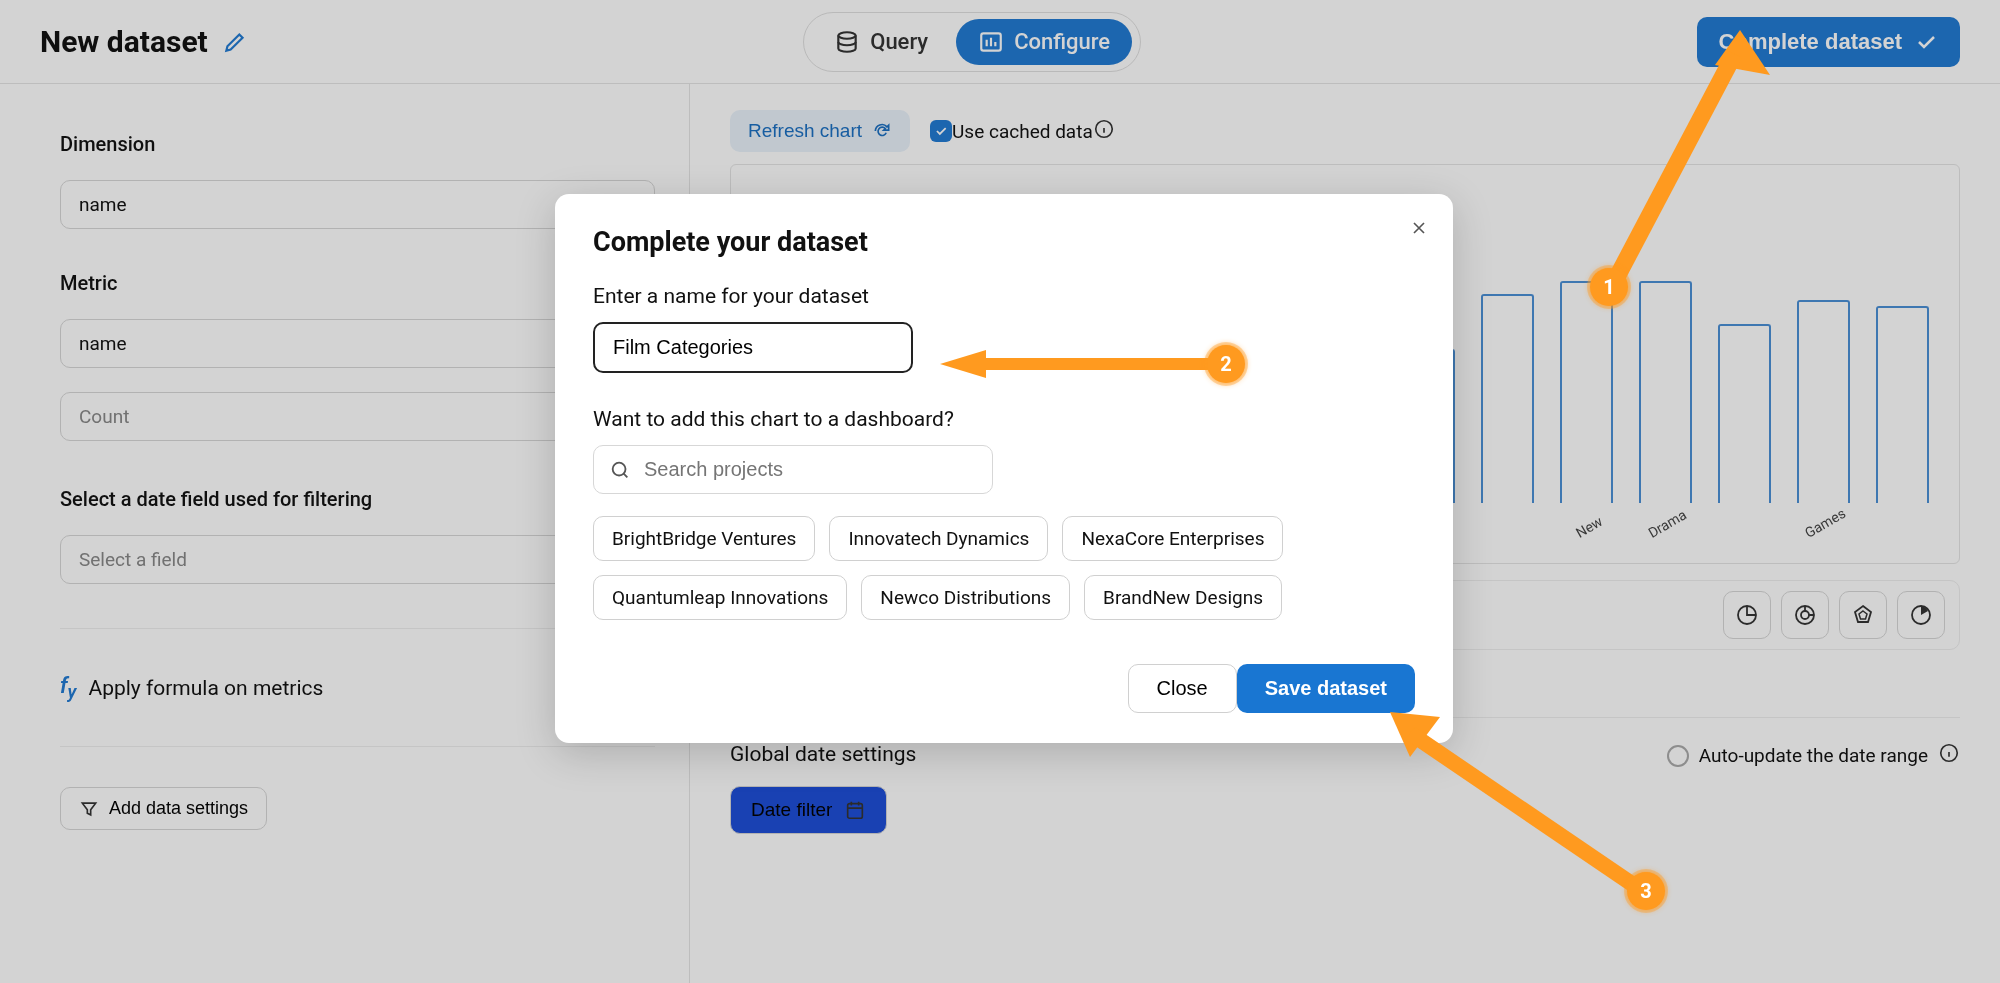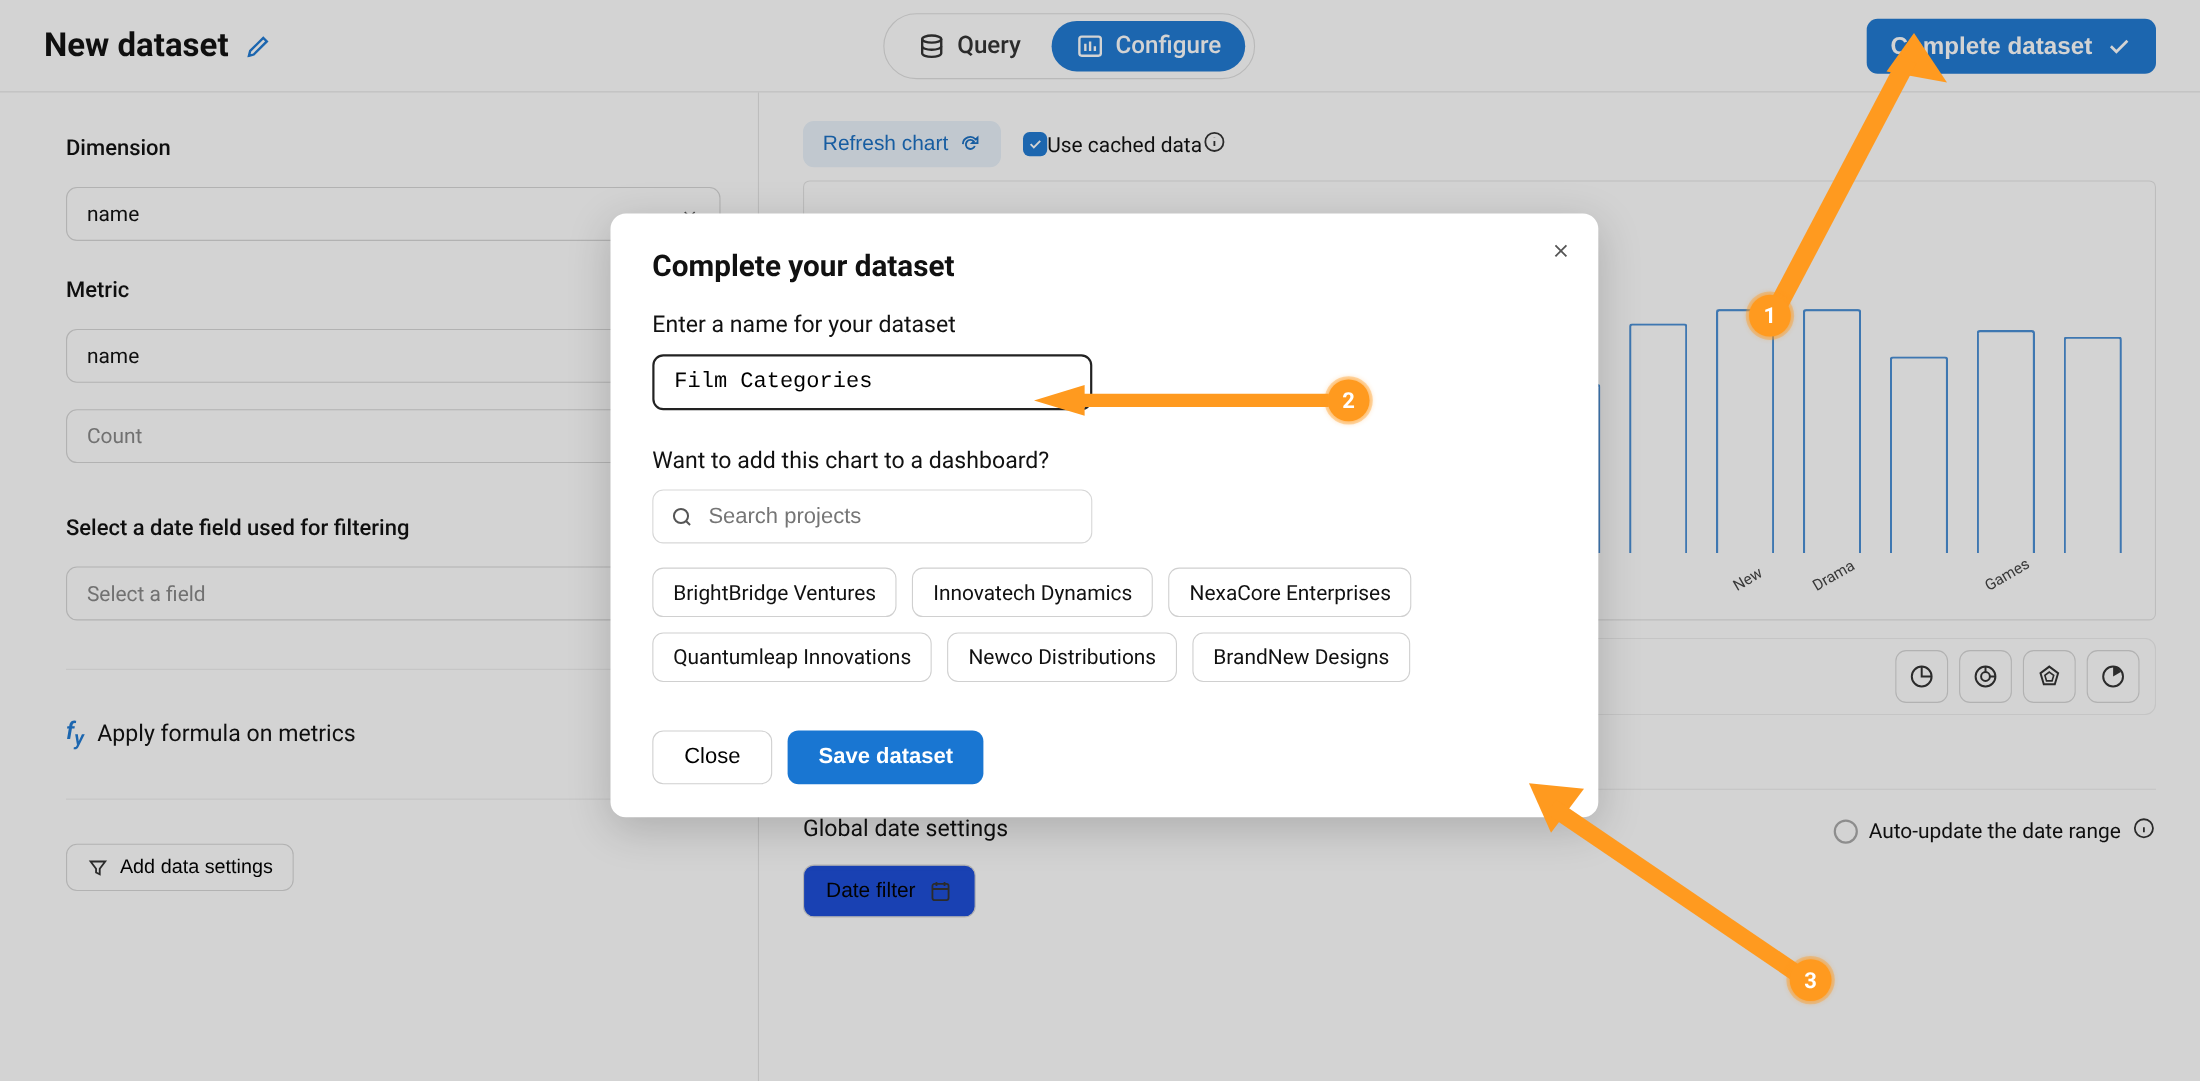--- a/index.html
+++ b/index.html
@@ -21,21 +21,21 @@
   .toggle-btn.active svg .str { stroke: #fff; }
   .topbar-right { }
   .complete-btn { display: flex; align-items: center; gap: 12px; background: #207ad3; color: #fff; border: none; border-radius: 10px; padding: 12px 22px; font-size: 22px; font-weight: 600; cursor: pointer; }
   .complete-btn svg { width: 24px; height: 24px; stroke: #fff; stroke-width: 2.5; fill: none; }
 
   
   .main { display: flex; height: calc(100% - 84px); }
   .side { width: 690px; border-right: 1.5px solid #e5e5e5; padding: 30px 34px 30px 60px; display: flex; flex-direction: column; gap: 14px; }
   .content { flex: 1; padding: 26px 40px 30px 40px; overflow: hidden; }
 
-  .form-label { font-size: 20px; font-weight: 500; margin-bottom: 10px; margin-top: 8px; }
+  .form-label { font-size: 20px; font-weight: 500; margin-bottom: 10px; margin-top: 18px; }
   .form-field { display: flex; align-items: center; justify-content: space-between; border: 1.2px solid #d7d7d7; border-radius: 10px; padding: 12px 18px; font-size: 19px; background: #fff; margin-bottom: 10px; }
   .form-field .chev { width: 18px; height: 18px; }
   .form-field .chev svg { width: 18px; height: 18px; stroke: #555; stroke-width: 2; fill: none; }
   .form-field.placeholder { color: #888; }
   .divider { border: none; border-top: 1px solid #eee; margin: 20px 0; }
   .formula-row { display: flex; align-items: center; gap: 12px; font-size: 21px; padding: 10px 0; }
   .formula-row .fy { font-style: italic; font-weight: 600; color: #207ad3; font-size: 22px; }
   .add-filters-btn { display: inline-flex; align-items: center; gap: 10px; border: 1.2px solid #d7d7d7; background: #fff; border-radius: 10px; padding: 10px 18px; font-size: 18px; cursor: pointer; width: fit-content; margin-top: 6px; }
   .add-filters-btn svg { width: 20px; height: 20px; stroke: #333; stroke-width: 2; fill: none; }
 
@@ -66,27 +66,27 @@
   .auto-row { display: flex; align-items: center; gap: 10px; font-size: 19px; }
   .radio-empty { width: 22px; height: 22px; border-radius: 50%; border: 2px solid #aaa; }
 
   
   .scrim { position: absolute; inset: 0; background: rgba(10,10,10,0.18); z-index: 50; }
   .modal { position: absolute; left: 555px; top: 194px; width: 898px; background: #fff; border-radius: 14px; padding: 32px 38px 30px; z-index: 60; box-shadow: 0 10px 40px rgba(0,0,0,0.18); }
   .modal-title { font-size: 27px; font-weight: 700; margin-bottom: 26px; }
   .modal-close { position: absolute; top: 24px; right: 24px; background: none; border: none; cursor: pointer; }
   .modal-close svg { width: 20px; height: 20px; stroke: #555; stroke-width: 2; }
   .modal-sub { font-size: 21px; margin-bottom: 14px; }
-  .modal-input { width: 400px; border: 2px solid #222; border-radius: 10px; padding: 12px 18px; font-size: 20px; outline: none; margin-bottom: 34px; display: block; font-family: Liberation Mono, monospace; }
+  .modal-input { width: 320px; border: 2px solid #222; border-radius: 10px; padding: 12px 18px; font-size: 20px; outline: none; margin-bottom: 34px; display: block; }
   .search-wrap { position: relative; width: 400px; margin-bottom: 22px; }
   .search-wrap svg { position: absolute; left: 16px; top: 50%; transform: translateY(-50%); width: 22px; height: 22px; stroke: #555; stroke-width: 2; fill: none; }
   .search-input { width: 100%; border: 1.5px solid #d7d7d7; border-radius: 10px; padding: 12px 18px 12px 50px; font-size: 20px; outline: none; }
   .chips { display: flex; flex-wrap: wrap; gap: 14px; margin-bottom: 44px; }
   .chip { border: 1.2px solid #d0d0d0; border-radius: 10px; padding: 10px 18px; font-size: 19px; background: #fff; cursor: pointer; }
-  .modal-footer { display: flex; gap: 14px; }
+  .modal-footer { display: flex; justify-content: flex-end; }
   .btn-secondary { border: 1.2px solid #d0d0d0; background: #fff; border-radius: 10px; padding: 12px 28px; font-size: 20px; cursor: pointer; }
   .btn-primary { border: none; background: #1976d2; color: #fff; border-radius: 10px; padding: 12px 28px; font-size: 20px; font-weight: 600; cursor: pointer; }
 
   
   .marker { position: absolute; width: 38px; height: 38px; border-radius: 50%; background: #ff9a1f; color: #fff; font-weight: 700; display: flex; align-items: center; justify-content: center; font-size: 20px; z-index: 120; box-shadow: 0 0 6px rgba(255,154,31,0.9), 0 0 0 3px rgba(255,154,31,0.35); }
   .arrow-svg { position: absolute; z-index: 110; overflow: visible; pointer-events: none; }
   .arrow-svg path, .arrow-svg polygon { fill: #ff9a1f; }
 </style>
 </head>
 <body>

